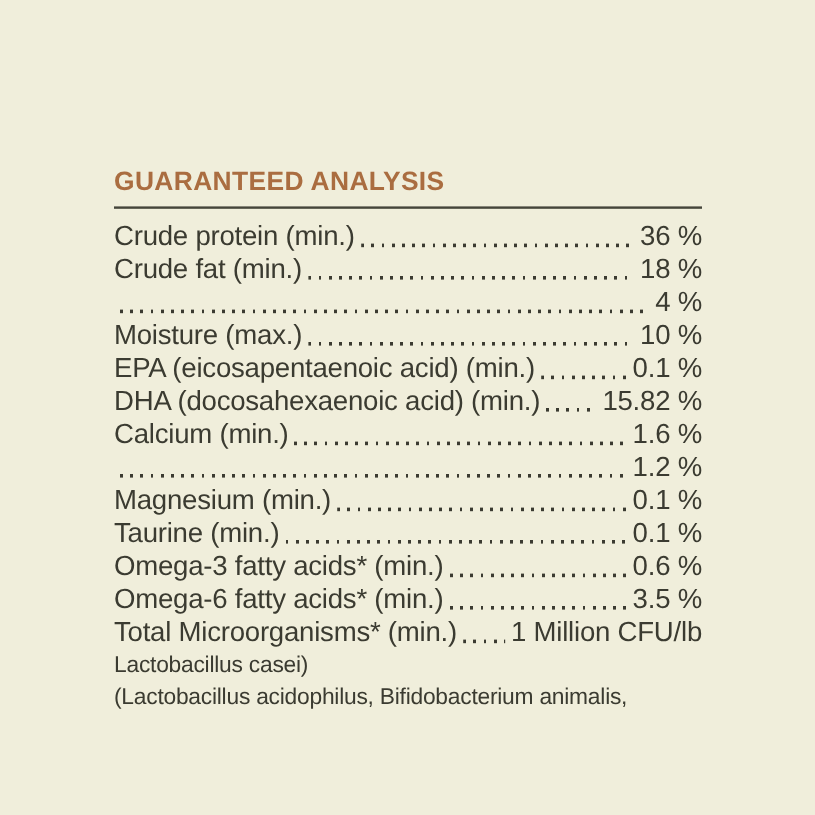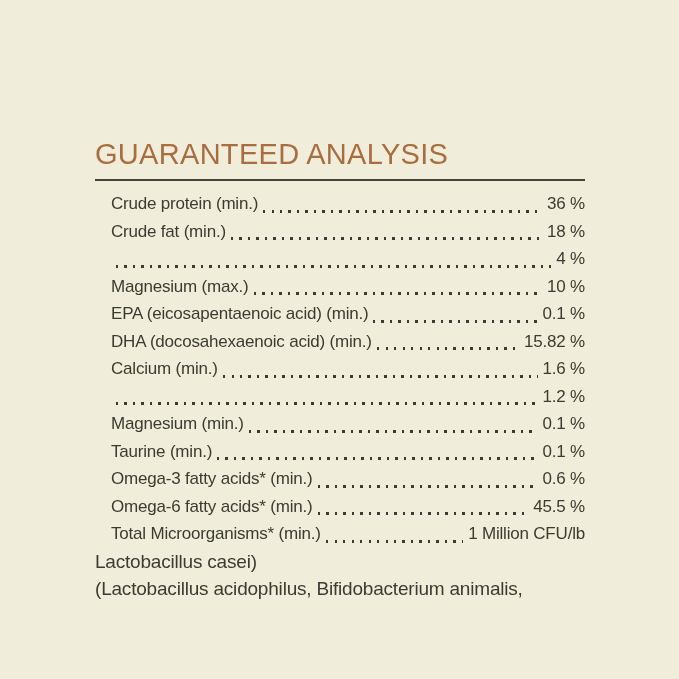--- a/index.html
+++ b/index.html
@@ -20,40 +20,39 @@
     overflow: hidden;
   }
   .label-card {
     position: absolute;
     left: 95px;
     top: 140px;
     width: 490px;
   }
   .section-title {
     margin: 0;
-    font-size: 29px;
+    font-size: 22px;
     line-height: 1;
-    font-weight: normal;
+    font-weight: bold;
     color: var(--title-color);
     letter-spacing: 0.3px;
     white-space: nowrap;
   }
   .rule {
     height: 2px;
     background: var(--rule-color);
     margin-top: 10px;
   }
   .rows { margin-top: 9px; }
   .row {
     display: flex;
     align-items: flex-end;
-    font-size: 17px;
+    font-size: 23px;
     line-height: 27.5px;
     letter-spacing: -0.2px;
-    margin-left: 16px;
   }
   .lbl { white-space: nowrap; }
   .dots {
     flex: 1 1 auto;
     height: 2.6px;
     align-self: flex-end;
     margin: 0 5px 5px 5px;
     background-image: repeating-linear-gradient(
       to right,
       var(--text-color) 0 2.4px,
@@ -82,21 +81,21 @@
       <div class="row">
         <span class="lbl">Crude fat (min.)</span>
         <span class="dots"></span>
         <span class="val">18 %</span>
       </div>
       <div class="row">
         <span class="dots"></span>
         <span class="val">4 %</span>
       </div>
       <div class="row">
-        <span class="lbl">Magnesium (max.)</span>
+        <span class="lbl">Moisture (max.)</span>
         <span class="dots"></span>
         <span class="val">10 %</span>
       </div>
       <div class="row">
         <span class="lbl">EPA (eicosapentaenoic acid) (min.)</span>
         <span class="dots"></span>
         <span class="val">0.1 %</span>
       </div>
       <div class="row">
         <span class="lbl">DHA (docosahexaenoic acid) (min.)</span>
@@ -123,21 +122,21 @@
         <span class="val">0.1 %</span>
       </div>
       <div class="row">
         <span class="lbl">Omega-3 fatty acids* (min.)</span>
         <span class="dots"></span>
         <span class="val">0.6 %</span>
       </div>
       <div class="row">
         <span class="lbl">Omega-6 fatty acids* (min.)</span>
         <span class="dots"></span>
-        <span class="val">45.5 %</span>
+        <span class="val">3.5 %</span>
       </div>
       <div class="row">
         <span class="lbl">Total Microorganisms* (min.)</span>
         <span class="dots"></span>
         <span class="val">1 Million CFU/lb</span>
       </div>
     </div>
   <div class="footnote">
     <div>Lactobacillus casei)</div>
     <div>(Lactobacillus acidophilus, Bifidobacterium animalis,</div>

